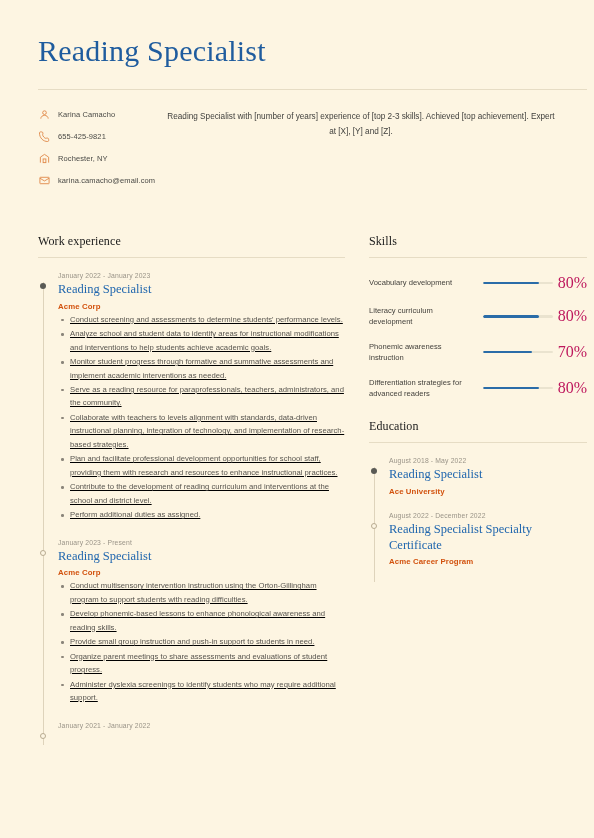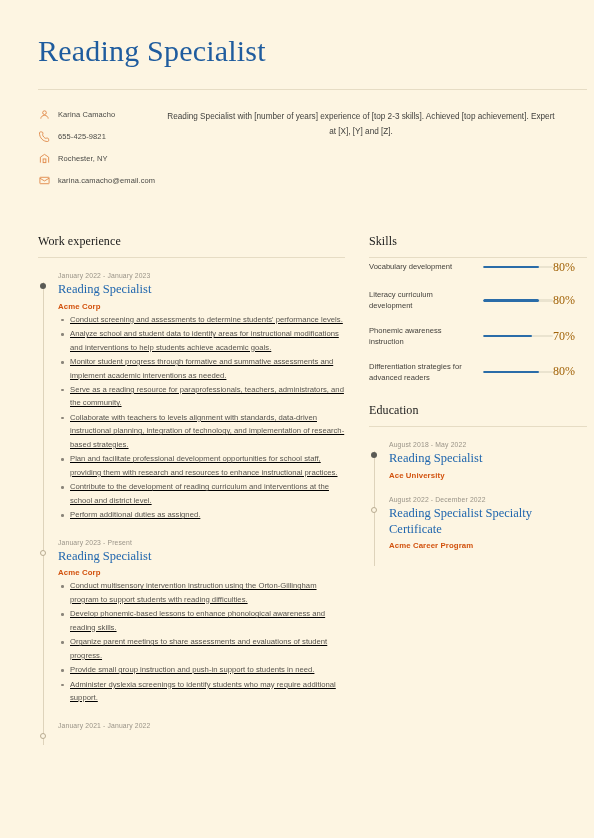--- a/index.html
+++ b/index.html
@@ -91,35 +91,35 @@
     position:relative; padding-left:12px;
     font-size:7.7px; line-height:1.75; color:#57544e;
     margin-bottom:1px;
   }
   .bullets li::before {
     content:""; position:absolute; left:3px; top:6px;
     width:2.5px; height:2.5px; border-radius:50%; background:#8b857a;
   }
 
   
-  .skills { }
+  .skills { margin-top:16px; }
   .skill-row { display:flex; align-items:center; margin-bottom:13px; min-height:18px; }
   .skill-name {
     flex:1; font-size:7.6px; color:#44423d; line-height:1.5;
     padding-right:6px;
   }
   .skill-bar {
     width:70px; flex:0 0 70px; height:2.5px;
     background:#eae3cf; border-radius:2px; position:relative; overflow:hidden;
   }
   .skill-fill { position:absolute; left:0; top:0; height:100%; background:#2a6ca8; border-radius:2px; }
   .skill-pct {
-    width:34px; flex:0 0 34px; text-align:left;
-    font-family:"Liberation Serif", serif;
-    font-size:12px; color:#a16207;
+    width:34px; flex:0 0 34px; text-align:right;
+    font-family:"Liberation Serif", serif;
+    font-size:16px; color:#be185d;
   }
 
   .edu-block { margin-top:20px; }
 </style>
 </head>
 <body>
 
 <div class="page">
 
   <div class="header">
@@ -191,22 +191,22 @@
             </ul>
           </div>
           <div class="entry">
             <span class="dot hollow"></span>
             <div class="entry-date">January 2023 - Present</div>
             <div class="entry-title">Reading Specialist</div>
             <div class="entry-org">Acme Corp</div>
             <ul class="bullets">
               <li>Conduct multisensory intervention instruction using the Orton-Gillingham program to support students with reading difficulties.</li>
               <li>Develop phonemic-based lessons to enhance phonological awareness and reading skills.</li>
+              <li>Provide small group instruction and push-in support to students in need.</li>
               <li>Organize parent meetings to share assessments and evaluations of student progress.</li>
-              <li>Provide small group instruction and push-in support to students in need.</li>
               <li>Administer dyslexia screenings to identify students who may require additional support.</li>
             </ul>
           </div>
           <div class="entry">
             <span class="dot hollow"></span>
             <div class="entry-date">January 2021 - January 2022</div>
           </div>
         </div>
     </div>
 

